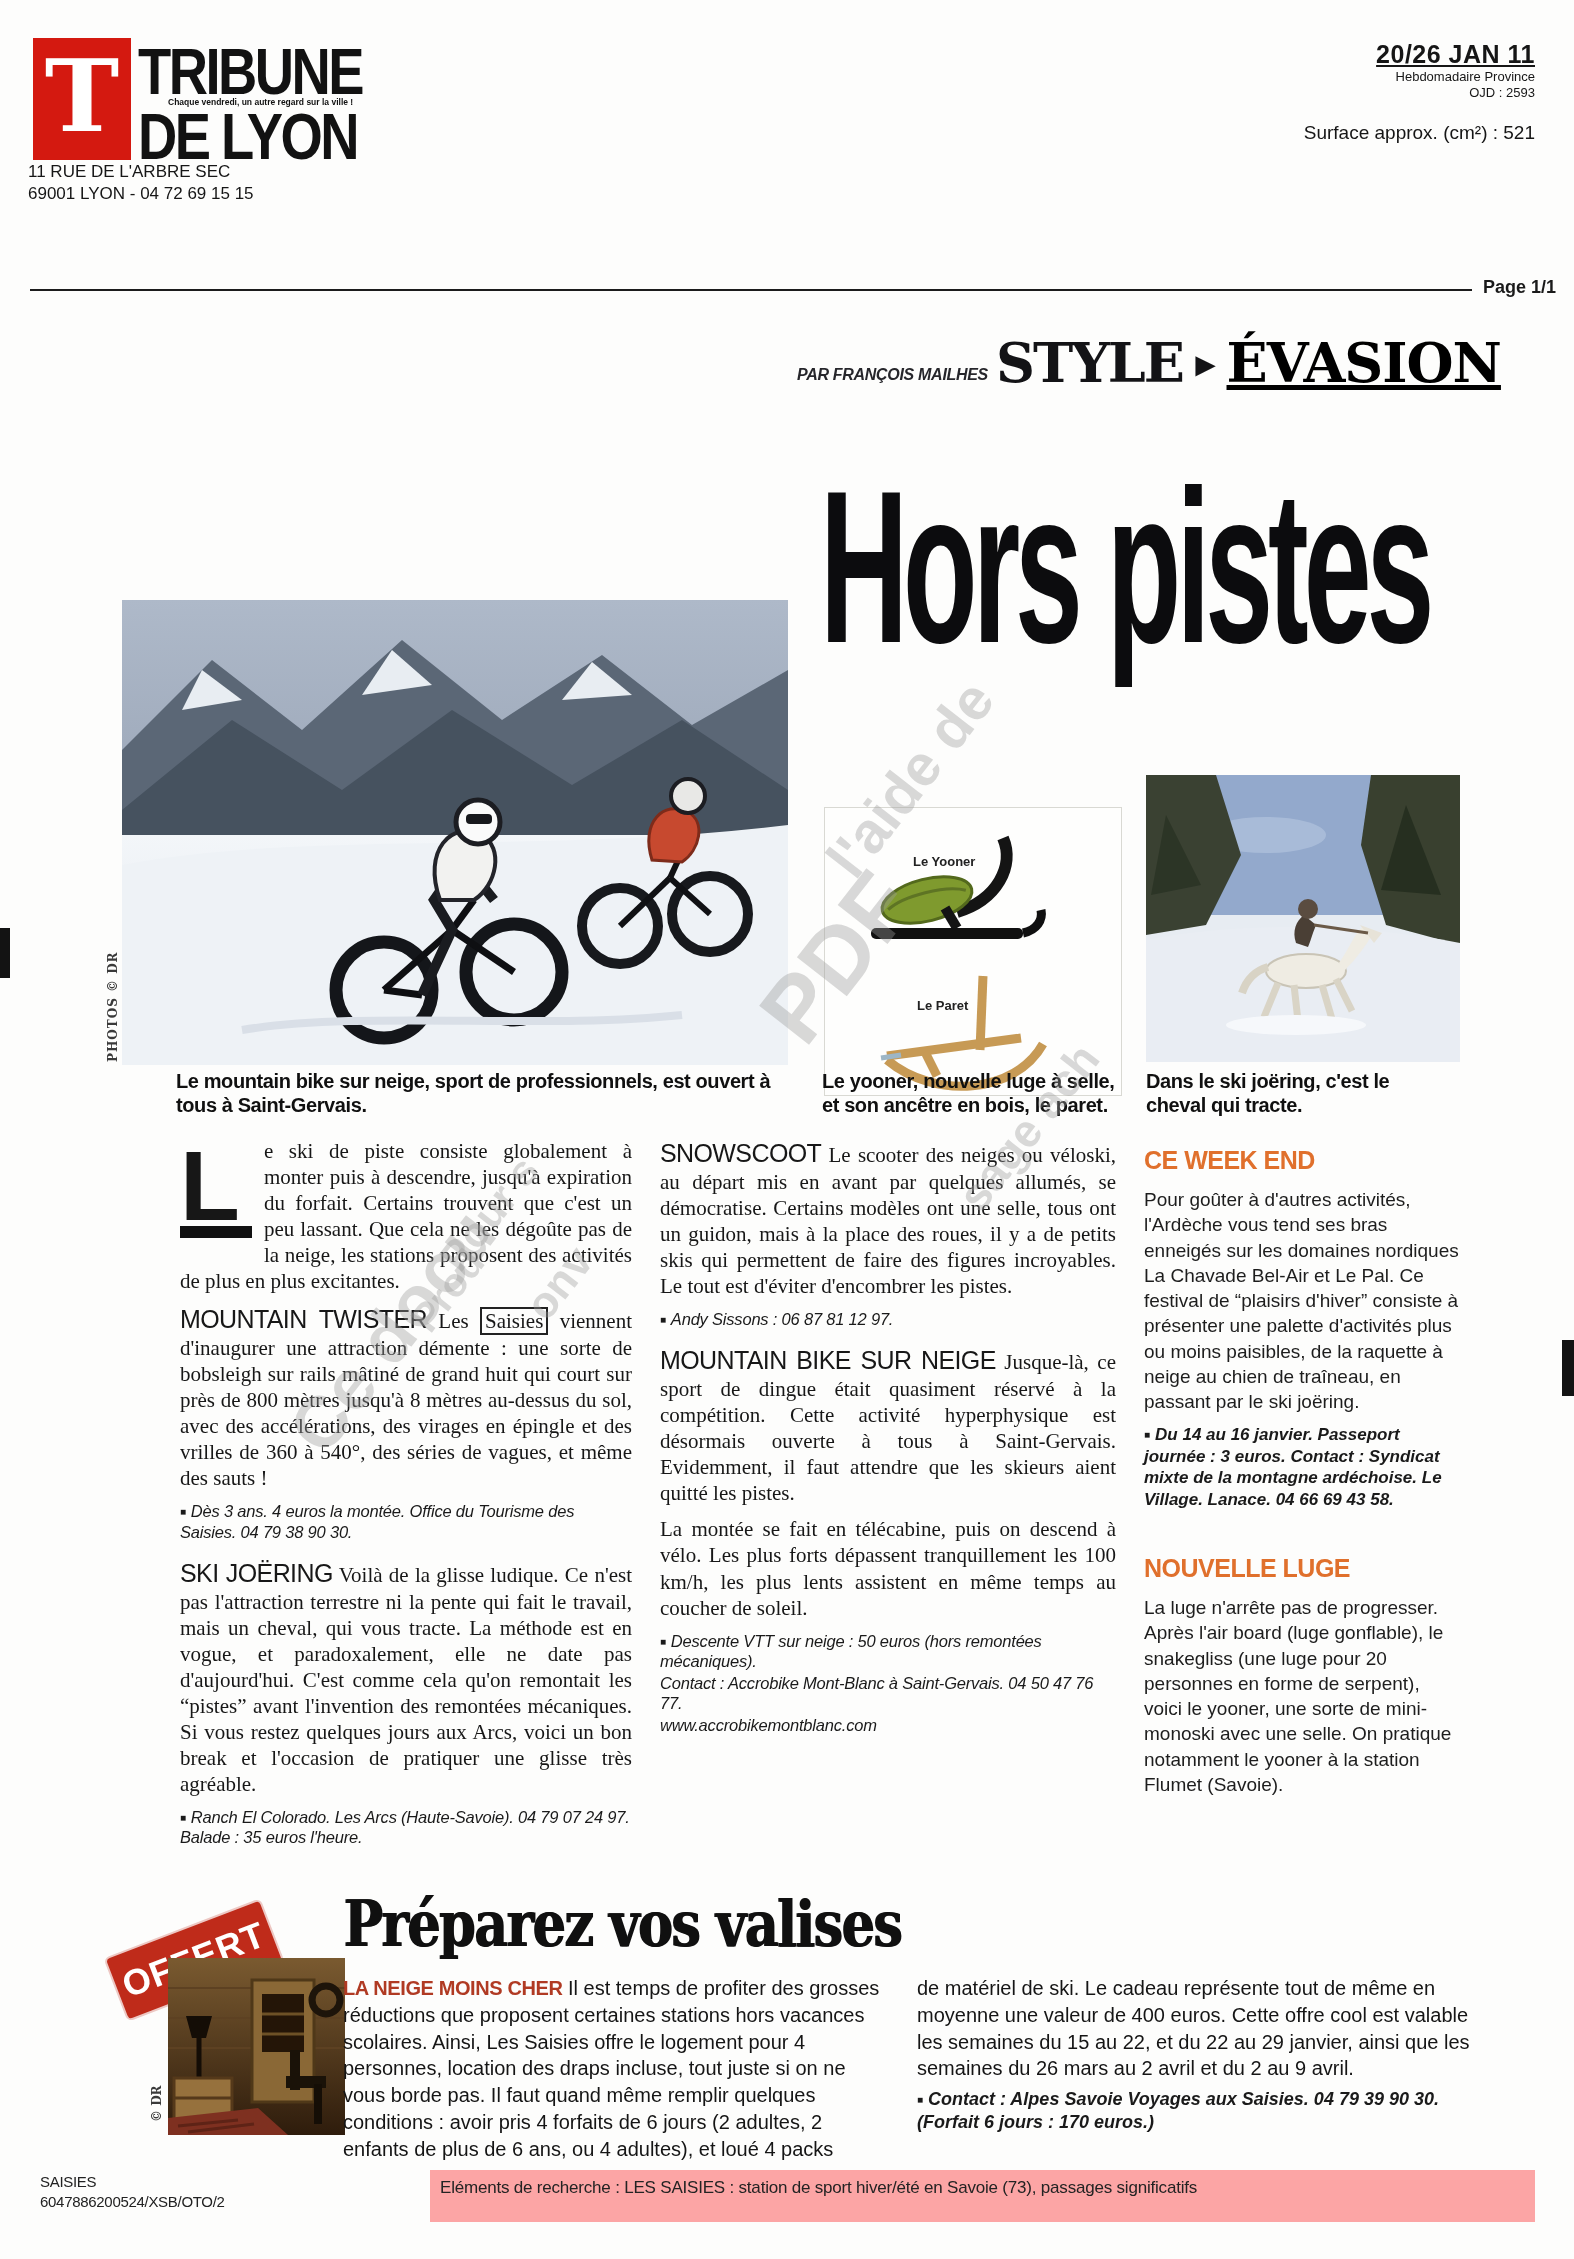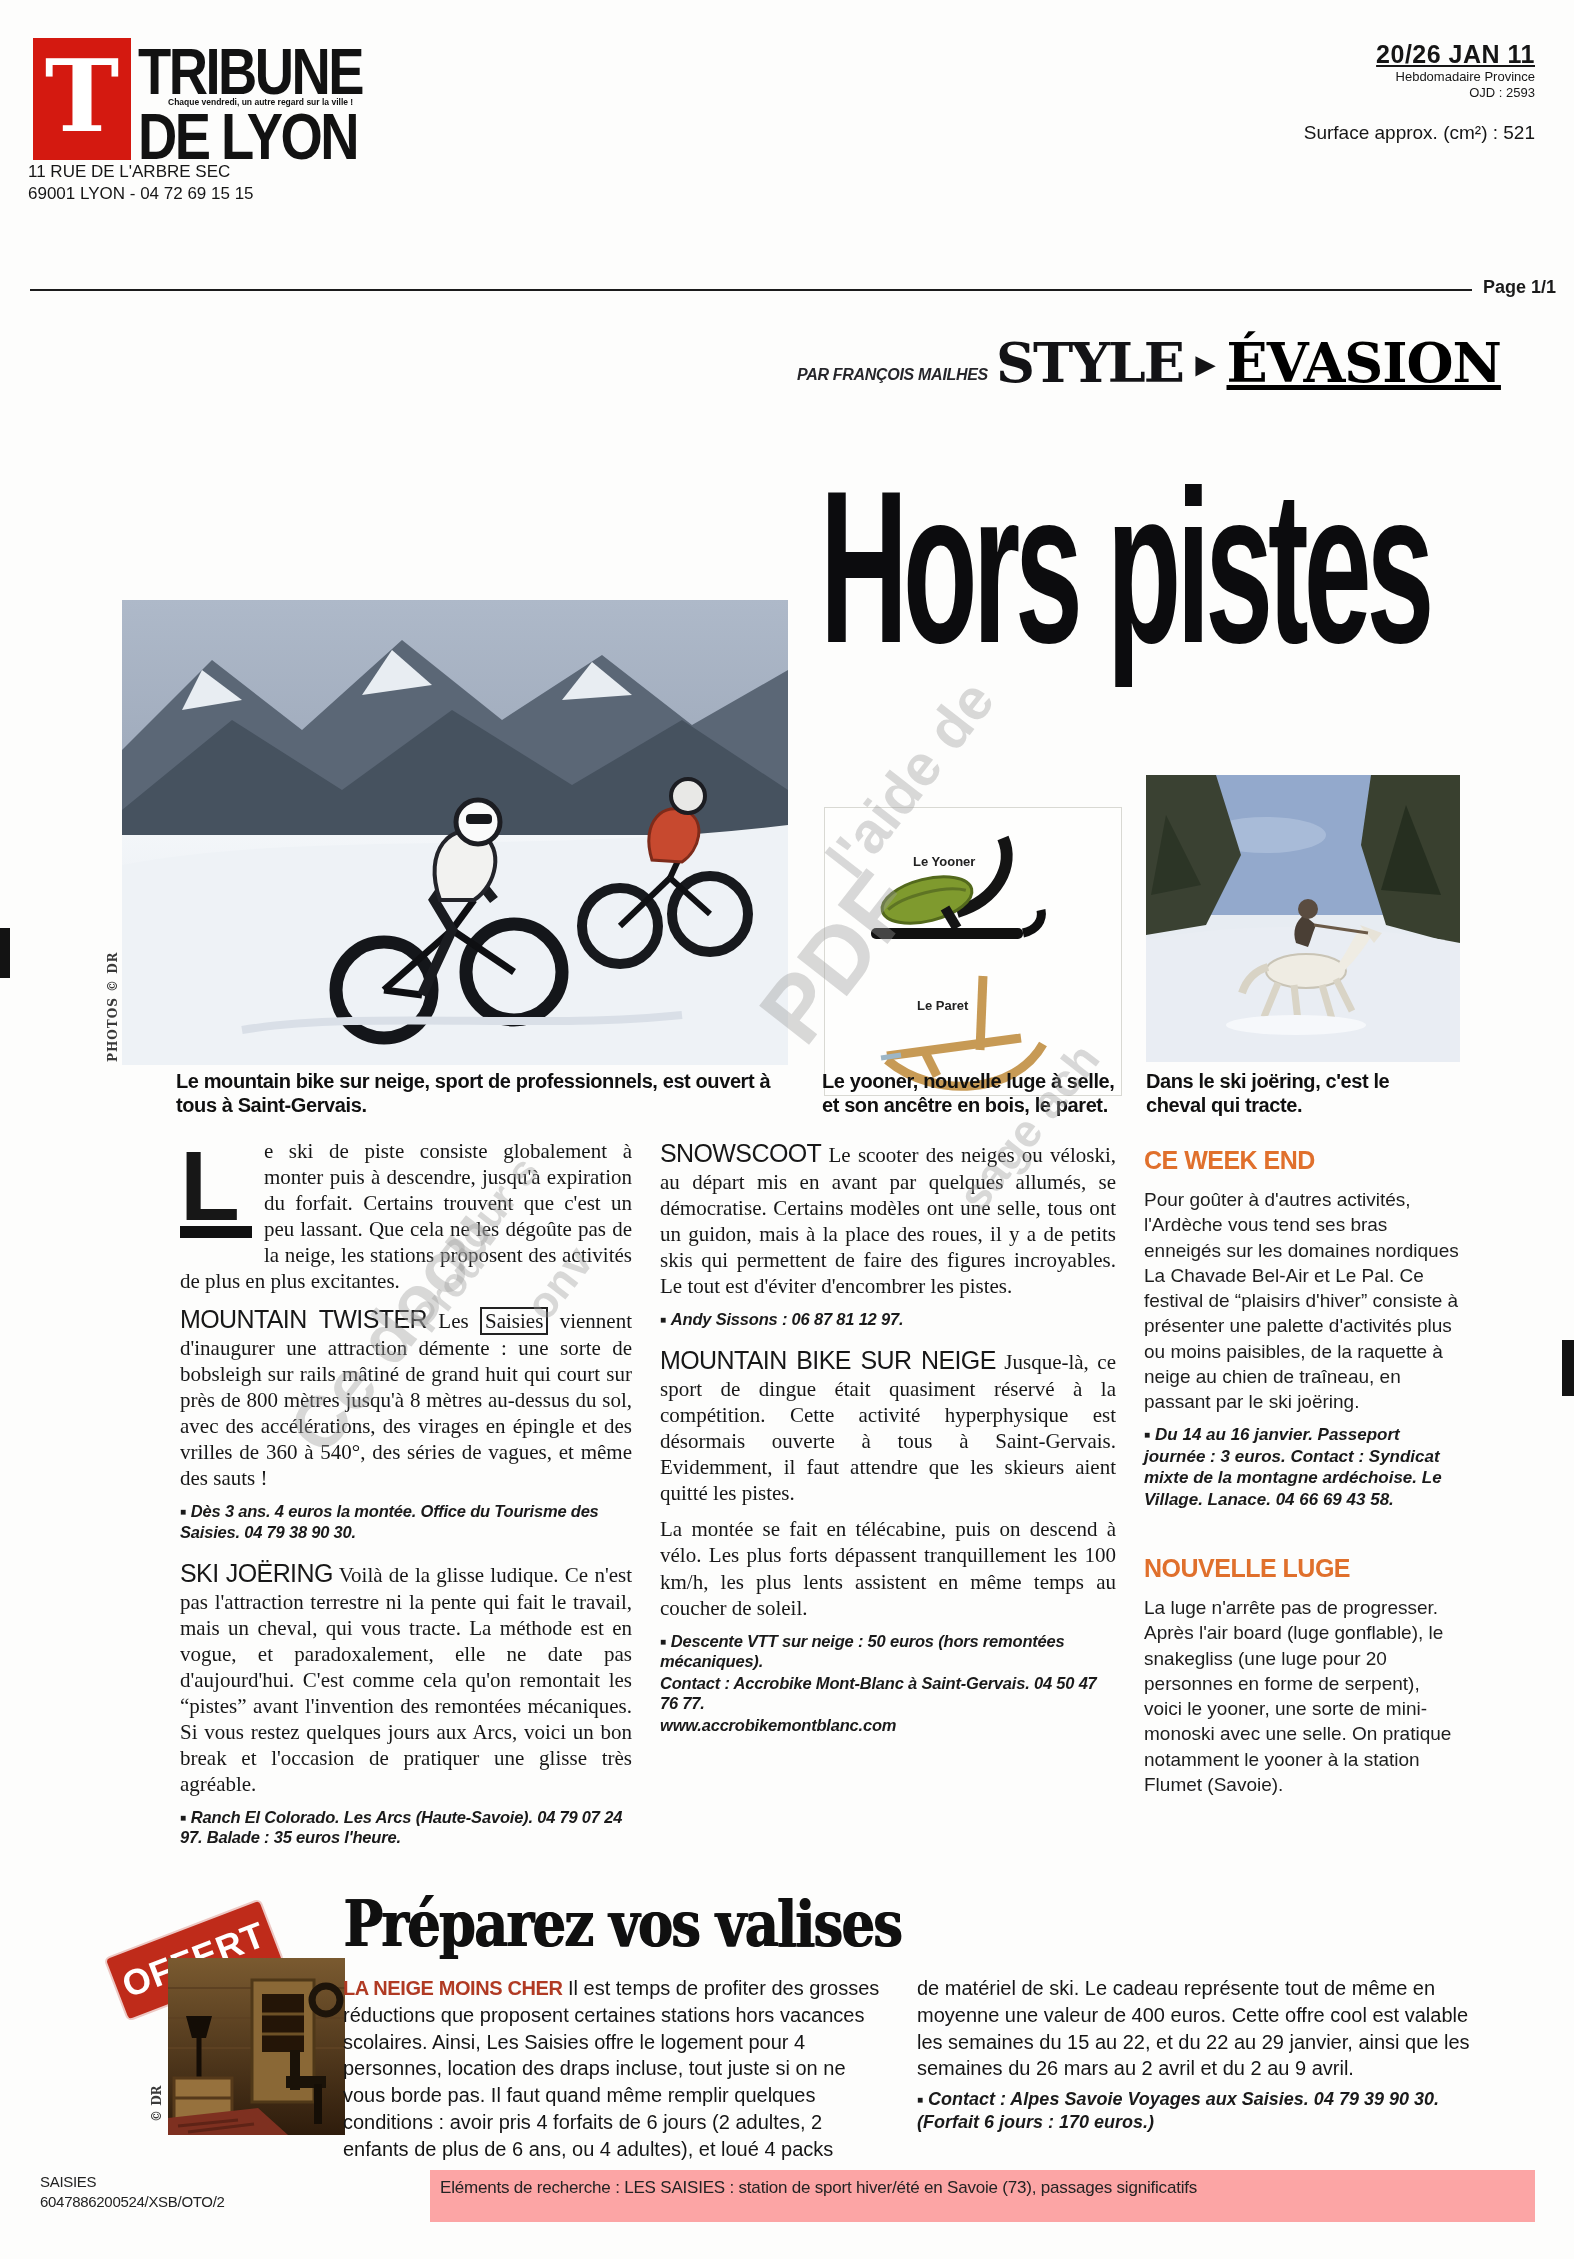--- a/index.html
+++ b/index.html
@@ -51,21 +51,21 @@
   #caption3{left:1146px;top:1070px;width:306px;}
 
   
   #col1{left:180px;top:1138px;width:452px;}
   #col2{left:660px;top:1138px;width:456px;}
   .body-p{font-size:21px;line-height:1.24;text-align:justify;margin:0 0 10px;color:#171717;}
   .lead-in{font-family:"Liberation Sans",sans-serif;font-weight:normal;font-size:25px;letter-spacing:-.6px;}
   .boxed{border:2px solid #222;padding:0 3px;}
   .dropcap{float:left;font-family:"Liberation Sans",sans-serif;font-weight:bold;font-size:98px;
            line-height:76px;padding:6px 12px 2px 0;border-bottom:12px solid #111;margin:4px 12px 6px 0;}
-  .credit{font-family:"Liberation Sans",sans-serif;font-style:italic;font-weight:bold;
+  .credit{font-family:"Liberation Sans",sans-serif;font-style:italic;font-weight:normal;
           font-size:16.5px;line-height:1.22;letter-spacing:-.2px;margin:2px 0 16px;text-align:left;}
   .credit.tight{margin-bottom:2px;}
   .bullet{font-style:normal;font-size:10px;vertical-align:2px;margin-right:5px;}
 
   
   #sidebar{left:1144px;top:1146px;width:318px;}
   .side-title{font-family:"Liberation Sans",sans-serif;font-weight:bold;font-size:25px;
               color:#e0702c;letter-spacing:-.5px;margin:0 0 12px;}
   .side-p{font-family:"Liberation Sans",sans-serif;font-size:19px;line-height:1.33;margin:0 0 10px;color:#1d1d1d;}
   .side-credit{font-family:"Liberation Sans",sans-serif;font-style:italic;font-weight:bold;

